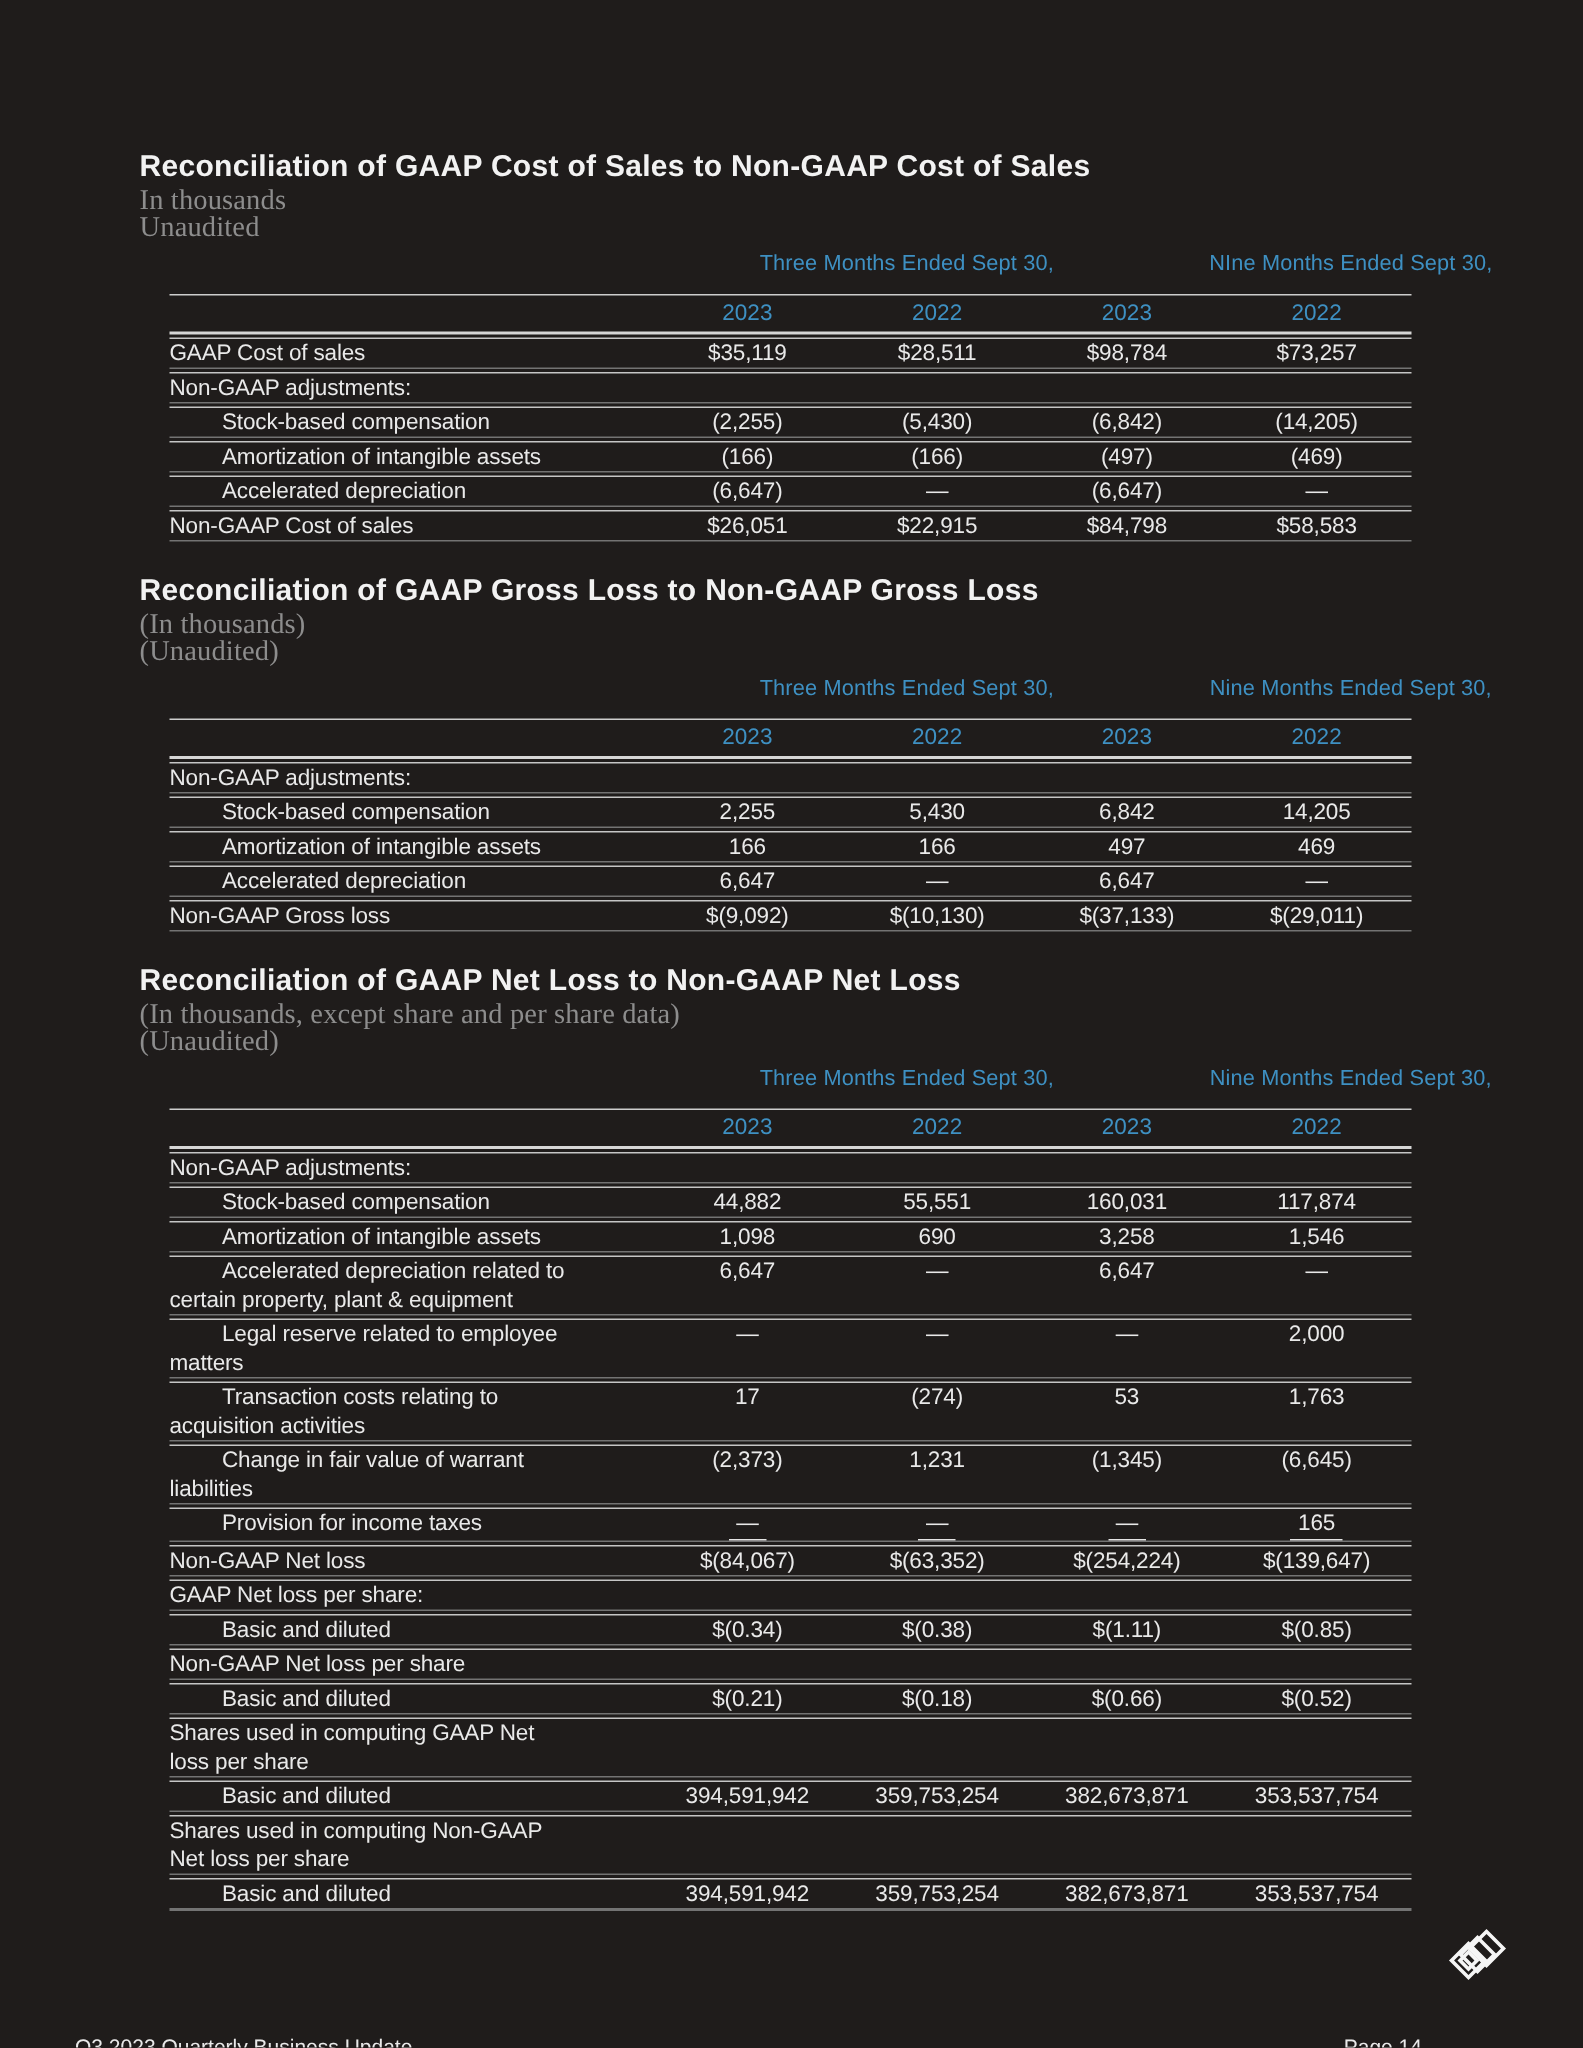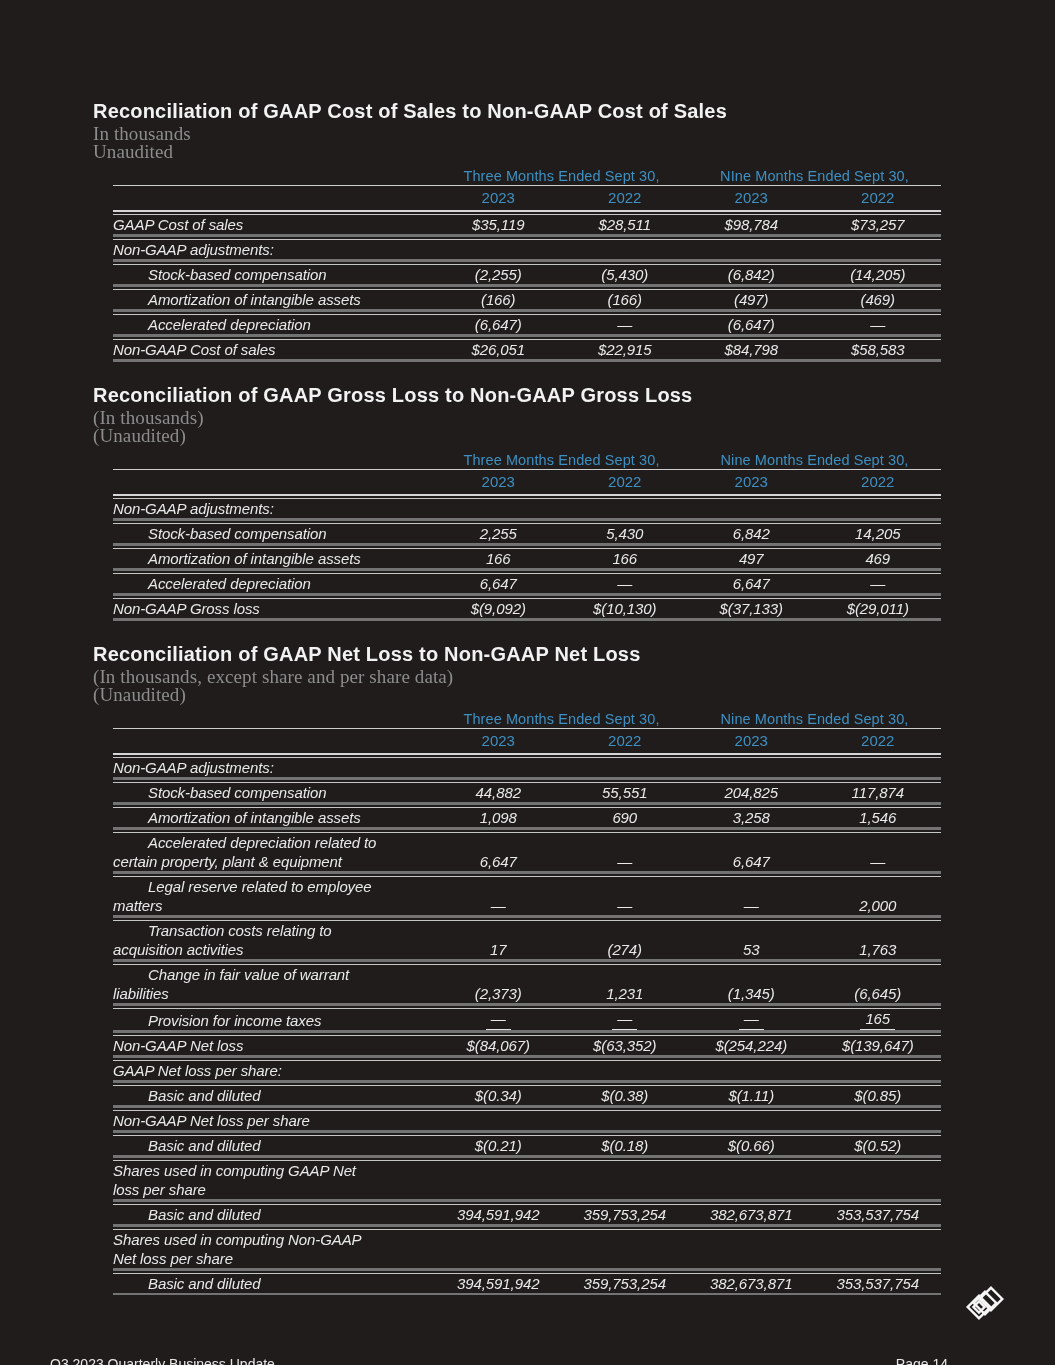--- a/index.html
+++ b/index.html
@@ -18,37 +18,37 @@
   .section-title {
     font-size: 20px; line-height: 23px; font-weight: 600;
     color: #f2f2f2; letter-spacing: 0.2px; margin: 0 0 2px 0;
   }
   .section-subtitle {
     font-size: 19px; line-height: 18px; color: #8d8d8d; letter-spacing: 0.1px; font-family: Liberation Serif, serif;
   }
 
   .fin-table { width: 828px; margin-left: 20px; margin-top: 6px; }
 
-  .group-row { display: flex; border-bottom: 1.5px solid #cdcdcd; padding-bottom: 0; }
+  .group-row { display: flex; border-bottom: 1.5px solid #cdcdcd; padding-bottom: 11px; gap: 43px; }
   .label-spacer { flex: 0 0 322px; }
   .group-cell {
     flex: 0 0 253px; text-align: center;
     color: #3e90c2; font-size: 14.5px; line-height: 18px; letter-spacing: 0.1px;
   }
 
   .years-row { display: flex; border-bottom: 2px solid #d6d6d6; padding: 2px 0 3px 0; }
   .year-cell {
     flex: 0 0 126.5px; text-align: center;
     color: #3e90c2; font-size: 15px; line-height: 19px;
   }
 
   .data-row {
-    display: flex; align-items: flex-end;
-    border-top: 1px solid #c6c6c6; border-bottom: 3px solid #737373;
-    margin-top: 2px; min-height: 19px; font-style: italic;
+    display: flex; align-items: flex-start;
+    border-top: 1px solid #c6c6c6; border-bottom: 1px solid #737373;
+    margin-top: 2px; min-height: 19px;
   }
   .table-section:last-child .data-row:last-child { border-bottom-width: 2px; }
   .row-label {
     flex: 0 0 322px; font-size: 15px; line-height: 19px;
     color: #e9e9e9; white-space: pre-line; letter-spacing: -0.1px;
   }
   .row-label.indent { text-indent: 35px; }
   .cell {
     flex: 0 0 126.5px; text-align: center;
     font-size: 15px; line-height: 19px; color: #e9e9e9; letter-spacing: -0.1px;
@@ -207,21 +207,21 @@
           <div class="row-label">Non-GAAP adjustments:</div>
           <div class="cell"></div>
           <div class="cell"></div>
           <div class="cell"></div>
           <div class="cell"></div>
         </div>
         <div class="data-row">
           <div class="row-label indent">Stock-based compensation</div>
           <div class="cell">44,882</div>
           <div class="cell">55,551</div>
-          <div class="cell">204,825</div>
+          <div class="cell">160,031</div>
           <div class="cell">117,874</div>
         </div>
         <div class="data-row">
           <div class="row-label indent">Amortization of intangible assets</div>
           <div class="cell">1,098</div>
           <div class="cell">690</div>
           <div class="cell">3,258</div>
           <div class="cell">1,546</div>
         </div>
         <div class="data-row">

